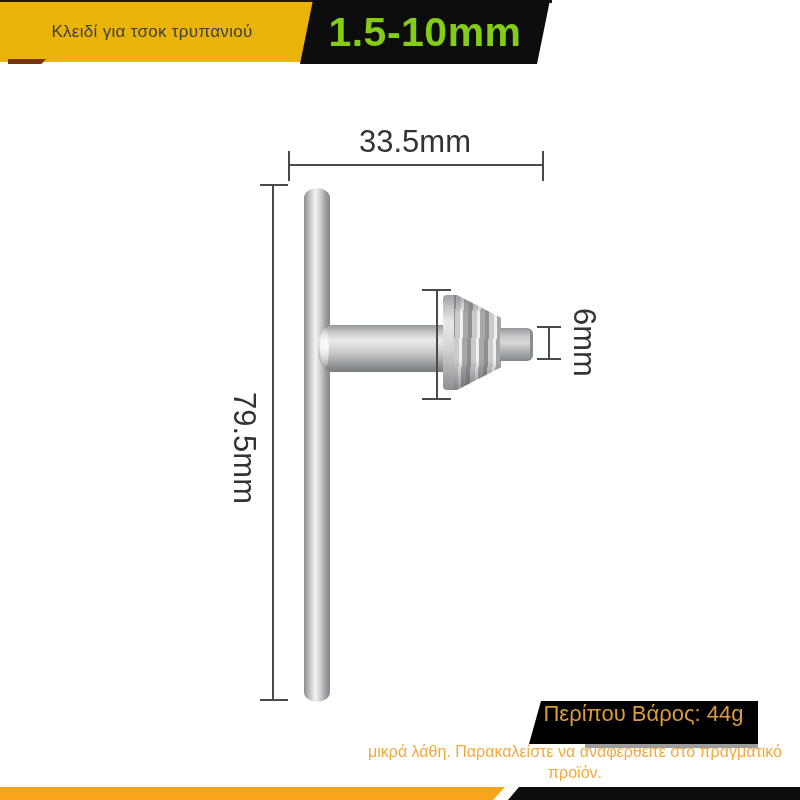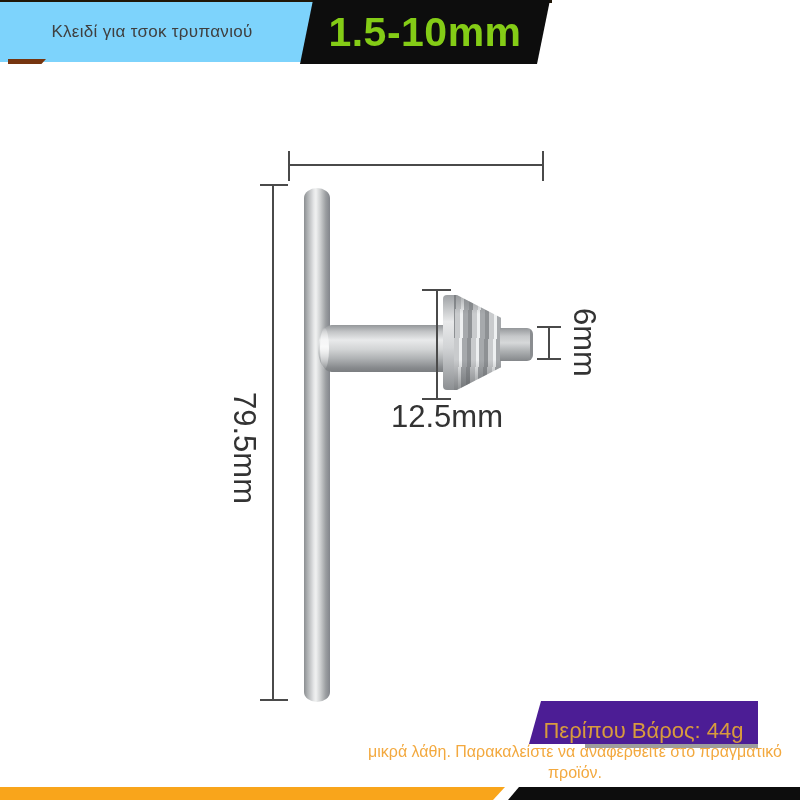--- a/index.html
+++ b/index.html
@@ -5,21 +5,21 @@
   html,body{margin:0;padding:0;background:#ffffff;}
   .canvas{
     position:relative;width:800px;height:800px;overflow:hidden;
     background:#ffffff;font-family:"Liberation Sans",sans-serif;
   }
   .abs{position:absolute;}
 
   
   .top-dark-strip{left:0;top:0;width:552px;height:3px;background:#201708;}
   .top-bar-orange{
-    left:0;top:2px;width:330px;height:60px;background:#7dd3fc;
+    left:0;top:2px;width:330px;height:60px;background:#eab308;
     clip-path:polygon(0 0,330px 0,317px 60px,0 60px);
     display:flex;align-items:center;justify-content:center;
   }
   .top-bar-orange .label{
     color:#3F3F3F;font-size:17px;letter-spacing:.3px;padding-right:26px;
   }
   .fold-notch{left:8px;top:59px;width:38px;height:5px;background:#76350F;
     clip-path:polygon(0 0,100% 0,88% 100%,0 100%);}
   .top-bar-black{
     left:300px;top:0;width:250px;height:64px;background:#0D0D0D;
@@ -85,23 +85,23 @@
   .dim-b-tick-b{left:422px;top:398px;width:29px;height:2px;}
   .dim-b-label{left:357px;top:399px;width:180px;}
 
   .dim-t-line{left:548px;top:327px;width:2px;height:33px;}
   .dim-t-tick-t{left:537px;top:326px;width:24px;height:2px;}
   .dim-t-tick-b{left:537px;top:358px;width:24px;height:2px;}
   .dim-t-label{left:566px;top:308px;height:80px;}
 
   
   .weight-box{
-    left:529px;top:701px;width:229px;height:43px;background:#4c1d95;
+    left:529px;top:701px;width:229px;height:43px;background:#000000;
     clip-path:polygon(12px 0,229px 0,229px 43px,0 43px);
-    display:flex;align-items:flex-end;justify-content:center;z-index:4;
+    display:flex;align-items:flex-start;justify-content:center;z-index:4;
   }
   .weight-box .wt{color:#D89B3D;font-size:22px;}
   .weight-shadow{left:585px;top:744px;width:173px;height:4px;background:#9d9d9d;z-index:3;}
 
   .note{
     left:350px;top:741px;width:450px;text-align:center;z-index:2;
     color:#F3A93F;font-size:16px;line-height:21px;
   }
 
   .bottom-bar-orange{
@@ -129,30 +129,30 @@
 
   <div class="abs rod"></div>
   <div class="abs body-cyl"></div>
   <div class="abs gear-rim"></div>
   <div class="abs gear-teeth"></div>
   <div class="abs pin"></div>
 
   <div class="abs dim dim-w-line"></div>
   <div class="abs dim dim-w-tick-l"></div>
   <div class="abs dim dim-w-tick-r"></div>
+  <div class="abs dim-label h-center dim-w-label">33.5mm</div>
 
   <div class="abs dim dim-l-line"></div>
   <div class="abs dim dim-l-tick-t"></div>
   <div class="abs dim dim-l-tick-b"></div>
   <div class="abs dim-label vert-text dim-l-label">79.5mm</div>
 
   <div class="abs dim dim-b-line"></div>
   <div class="abs dim dim-b-tick-t"></div>
   <div class="abs dim dim-b-tick-b"></div>
-  <div class="abs dim-label h-center dim-b-label">12.5mm</div>
 
   <div class="abs dim dim-t-line"></div>
   <div class="abs dim dim-t-tick-t"></div>
   <div class="abs dim dim-t-tick-b"></div>
   <div class="abs dim-label vert-text dim-t-label">6mm</div>
 
   <div class="abs weight-box">
     <span class="wt">Περίπου Βάρος: 44g</span>
   </div>
   <div class="abs weight-shadow"></div>

